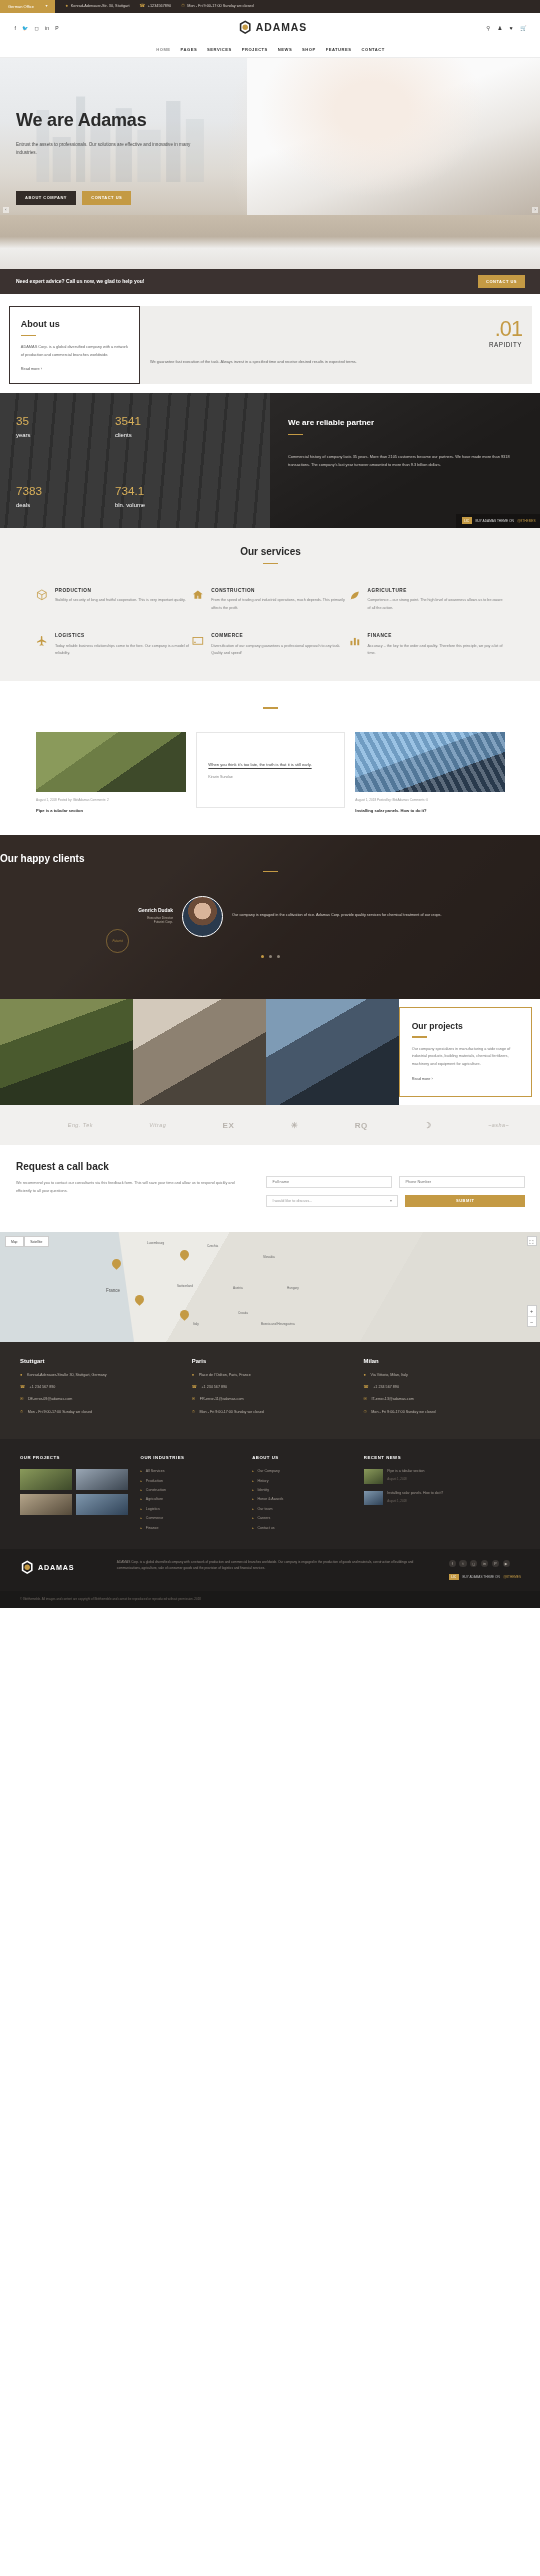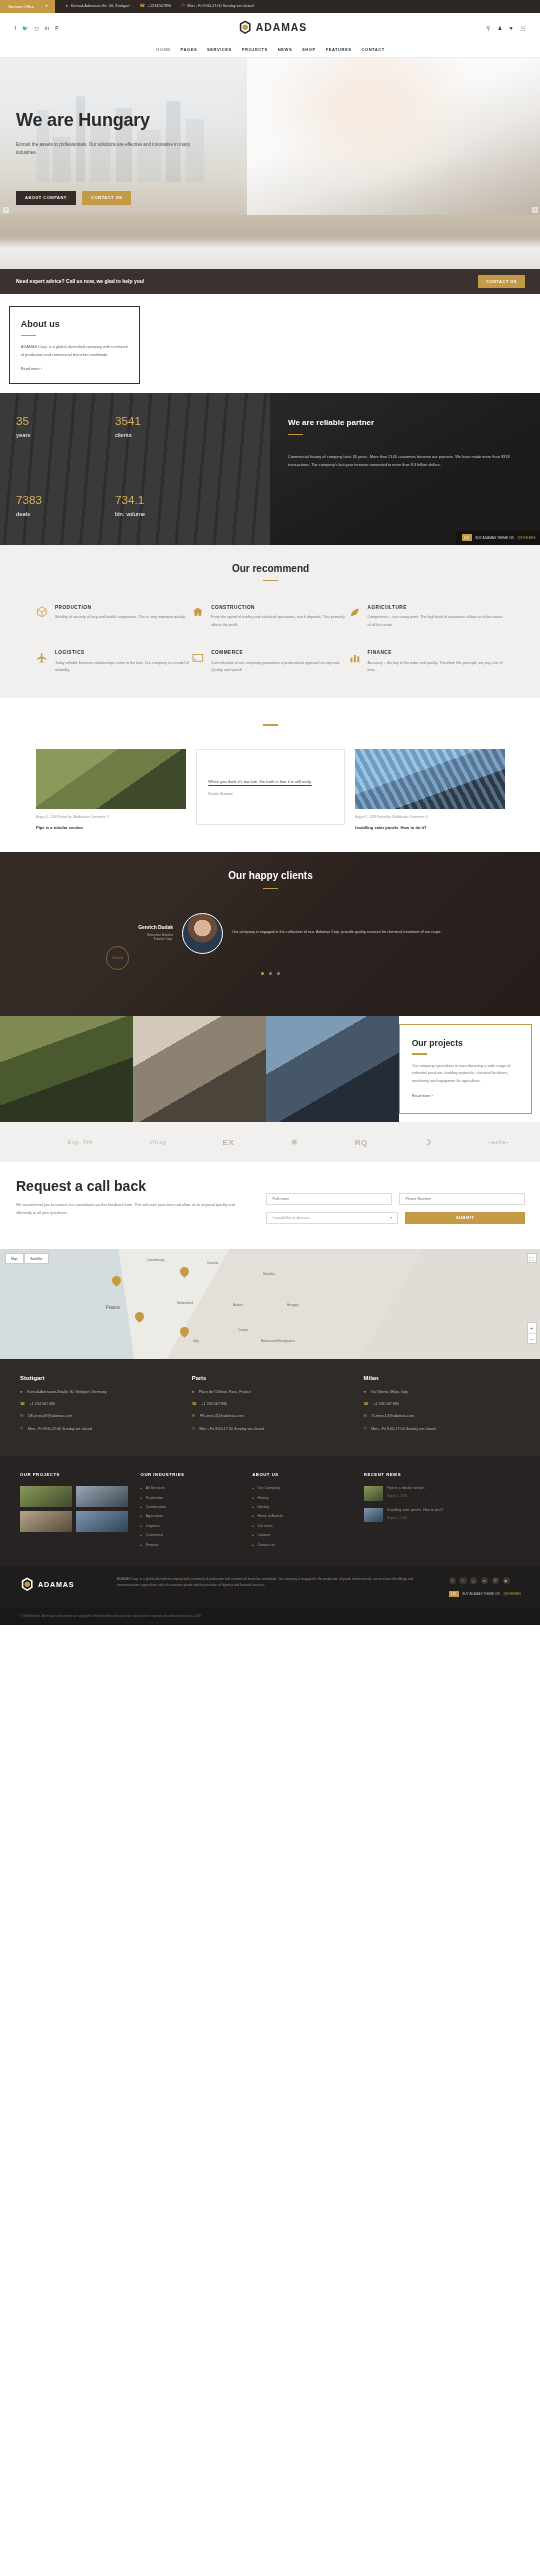--- a/index.html
+++ b/index.html
@@ -71,21 +71,21 @@
   .readmore { font-size: 3.8px; color: #555; margin-top: 8px; }
   .num-card { flex: 1; padding: 12.6px 10px 11.7px; }
   .num-card.c1 { background: #efeeec; }
   .num-card.c2 { background: #e4e3e1; }
   .num-card.c3 { background: #cfcdcb; }
   .num { font-size: 21.6px; font-weight: 400; color: #c49a44; text-align: right; letter-spacing: -0.9px; line-height: .95; }
   .numlbl { font-size: 6.3px; letter-spacing: 0.5px; text-align: right; color: #2b2b2b; margin-top: 1.8px; }
   .num-card p { font-size: 3.9px; line-height: 2.0; color: #666; margin-top: 10px; }
 
   
-  .stats { height: 152px; display: flex; position: relative; background: #2b2b2b; }
+  .stats { height: 135px; display: flex; position: relative; background: #2b2b2b; }
   .stats-left { width: 270px; position: relative;
     background: repeating-linear-gradient(95deg,#3a3a3a 0 16px,#2e2e2e 16px 19px),
       repeating-linear-gradient(8deg,#343434 0 13.5px,#292929 13.5px 16px); }
   .stats-grid { position: absolute; inset: 0; padding: 21px 0 0 16px; display: grid; grid-template-columns: 99px 99px; row-gap: 27px; }
   .stat .v { font-size: 11.7px; color: #d9b05a; font-weight: 400; }
   .stat .l { font-size: 5.9px; color: #fff; margin-top: 5.4px; }
   .stats-right { flex: 1; position: relative; background: linear-gradient(150deg,#4a4a4a,#1e1e1e 60%); }
   .stats-right-ov { position: absolute; inset: 0; background: rgba(30,28,27,.72); padding: 25px 14.4px 0 18px; }
   .stats-right h3 { color: #fff; font-size: 8px; font-weight: 700; }
   .stats-right .rule { background: #c49a44; width: 15.3px; margin: 7.2px 0 18px; }
@@ -116,21 +116,21 @@
   .nquote p { font-size: 4.1px; line-height: 1.9; color: #444; text-decoration: underline; text-underline-offset: 1.8px; }
   .nquote .aut { font-size: 3.7px; color: #888; margin-top: 7.2px; }
   .nmeta { font-size: 3.1px; color: #9a9a9a; margin-top: 6.3px; }
   .ntitle { font-size: 4.1px; font-weight: 600; margin-top: 5.4px; color: #2b2b2b; line-height: 1.5; }
 
   
   .clients { height: 164px; position: relative; overflow: hidden;
     background: linear-gradient(135deg,#4a3f38 0 30%,#322924 55%,#241d19 100%); }
   .clients-ov { position: absolute; inset: 0; background: rgba(38,31,27,.62); }
   .clients-in { position: relative; padding-top: 18px; }
-  .clients h2 { text-align: center; color: #fff; font-size: 10px; font-weight: 700; }
+  .clients h2 { text-align: left; color: #fff; font-size: 10px; font-weight: 700; }
   .clients .sec-rule { margin-top: 6.3px; }
   .testi { display: flex; align-items: center; gap: 9px; padding: 23.4px 31px 0; }
   .tleft { width: 142px; text-align: right; }
   .tname { color: #fff; font-size: 4.9px; font-weight: 700; }
   .trole { color: #b9b0a6; font-size: 3.2px; margin-top: 2.7px; }
   .tcomp { color: #b9b0a6; font-size: 3.2px; margin-top: 0.9px; }
   .avatar { width: 41px; height: 41px; border-radius: 50%; border: 1.8px solid #fff; flex: none;
     background: radial-gradient(circle at 50% 36%, #d9b49a 0 26%, #6b4b38 27% 45%, #2a3a4d 46% 100%); }
   .tright { flex: 1; color: #d8d2cb; font-size: 3.8px; line-height: 2.0; }
   .dots { display: flex; gap: 4.5px; justify-content: center; margin-top: 18px; }
@@ -149,21 +149,21 @@
   .pbox p { font-size: 3.8px; line-height: 2.0; color: #777; margin-top: 8px; }
 
   
   .partners { height: 40px; background: #f1f0ee; display: flex; align-items: center; justify-content: space-around; padding: 0 21.6px; }
   .plogo { font-size: 8px; color: #b9b4ae; font-weight: 700; letter-spacing: 0.5px; padding-left: 36px; }
   .plogo.small { font-size: 5.4px; font-style: italic; font-weight: 400; }
 
   
   .callback { background: #fff; padding: 16px 16px 18px; display: flex; gap: 16px; }
   .cb-left { width: 234px; }
-  .cb-left h3 { font-size: 14px; font-weight: 700; }
+  .cb-left h3 { font-size: 10px; font-weight: 700; }
   .cb-left p { font-size: 3.8px; line-height: 2.0; color: #777; margin-top: 8px; }
   .cb-right { flex: 1; padding-top: 14.4px; }
   .cb-row { display: flex; gap: 7.2px; margin-bottom: 6.3px; }
   .inp { flex: 1; border: 0.9px solid #dcdcdc; height: 12.6px; font-size: 3.8px; padding: 0 5.4px; color: #9a9a9a; font-family: "Liberation Sans", sans-serif; background: #fff; }
   .sel { flex: 1; border: 0.9px solid #dcdcdc; height: 12.6px; font-size: 3.8px; padding: 0 5.4px; color: #9a9a9a; display: flex; align-items: center; justify-content: space-between; }
   .subm { flex: 1; height: 12.6px; background: #c49a44; color: #fff; font-size: 4px; letter-spacing: 0.5px; border: none; font-weight: 600; cursor: pointer; font-family: "Liberation Sans", sans-serif; }
 
   
   .map { height: 110px; position: relative; background: #e9e6e0; overflow: hidden; }
   .map-land { position: absolute; inset: 0;
@@ -285,21 +285,21 @@
       <rect x="100" y="55" width="22" height="65" fill="#b3bac1" opacity=".5"></rect>
       <rect x="128" y="38" width="18" height="82" fill="#a4acb4" opacity=".5"></rect>
       <rect x="152" y="62" width="26" height="58" fill="#b9c0c7" opacity=".45"></rect>
       <rect x="184" y="30" width="16" height="90" fill="#9ca5ad" opacity=".45"></rect>
       <rect x="206" y="50" width="20" height="70" fill="#b0b8bf" opacity=".4"></rect>
     </svg>
   </div>
   <div class="hero-person"></div>
   <div class="hero-desk2"></div>
   <div class="hero-inner">
-    <div class="hero-h1">We are Hungary</div>
+    <div class="hero-h1">We are Adamas</div>
     <div class="hero-sub">Entrust the assets to professionals. Our solutions are effective and innovative in many industries.</div>
     <div class="hero-btns">
       <button class="btn btn-dark">ABOUT COMPANY</button>
       <button class="btn btn-gold">CONTACT US</button>
     </div>
   </div>
   <div class="hero-ctrl" style="left:2.7px;">‹</div>
   <div class="hero-ctrl" style="right:2.7px;">›</div>
 </div>
 
@@ -308,20 +308,25 @@
   <button class="btn btn-gold">CONTACT US</button>
 </div>
 
 <div class="about">
   <div class="about-card">
     <h2>About us</h2>
     <div class="rule"></div>
     <p>ADAMAS Corp. is a global diversified company with a network of production and commercial branches worldwide.</p>
     <div class="readmore"><span>Read more</span> ›</div>
   </div>
+  <div class="num-card c1">
+    <div class="num">.01</div>
+    <div class="numlbl">RAPIDITY</div>
+    <p>We guarantee fast execution of the task. Always invest in a specified time and receive desired results in expected terms.</p>
+  </div>
 </div>
 
 <div class="stats">
   <div class="stats-left">
     <div class="stats-grid">
       <div class="stat">
         <div class="v">35</div>
         <div class="l">years</div>
       </div>
       <div class="stat">
@@ -346,21 +351,21 @@
     </div>
   </div>
   <div class="stats-badge">
     <span class="lic">LIC</span>
     <span>BUY ADAMAS THEME ON</span>
     <span class="tf">@8THEMES</span>
   </div>
 </div>
 
 <div class="services">
-  <div class="sec-title">Our recommend</div>
+  <div class="sec-title">Our services</div>
   <div class="sec-rule"></div>
   <div class="svc-grid">
     <div class="svc">
       <span class="ico">
         <svg width="11.7" height="11.7" viewBox="0 0 24 24" fill="none" stroke="#c49a44" stroke-width="1.6">
             <path d="M12 2 21 7v10l-9 5-9-5V7z"></path>
             <path d="M3 7l9 5 9-5M12 12v10"></path>
           </svg>
       </span>
       <div>

